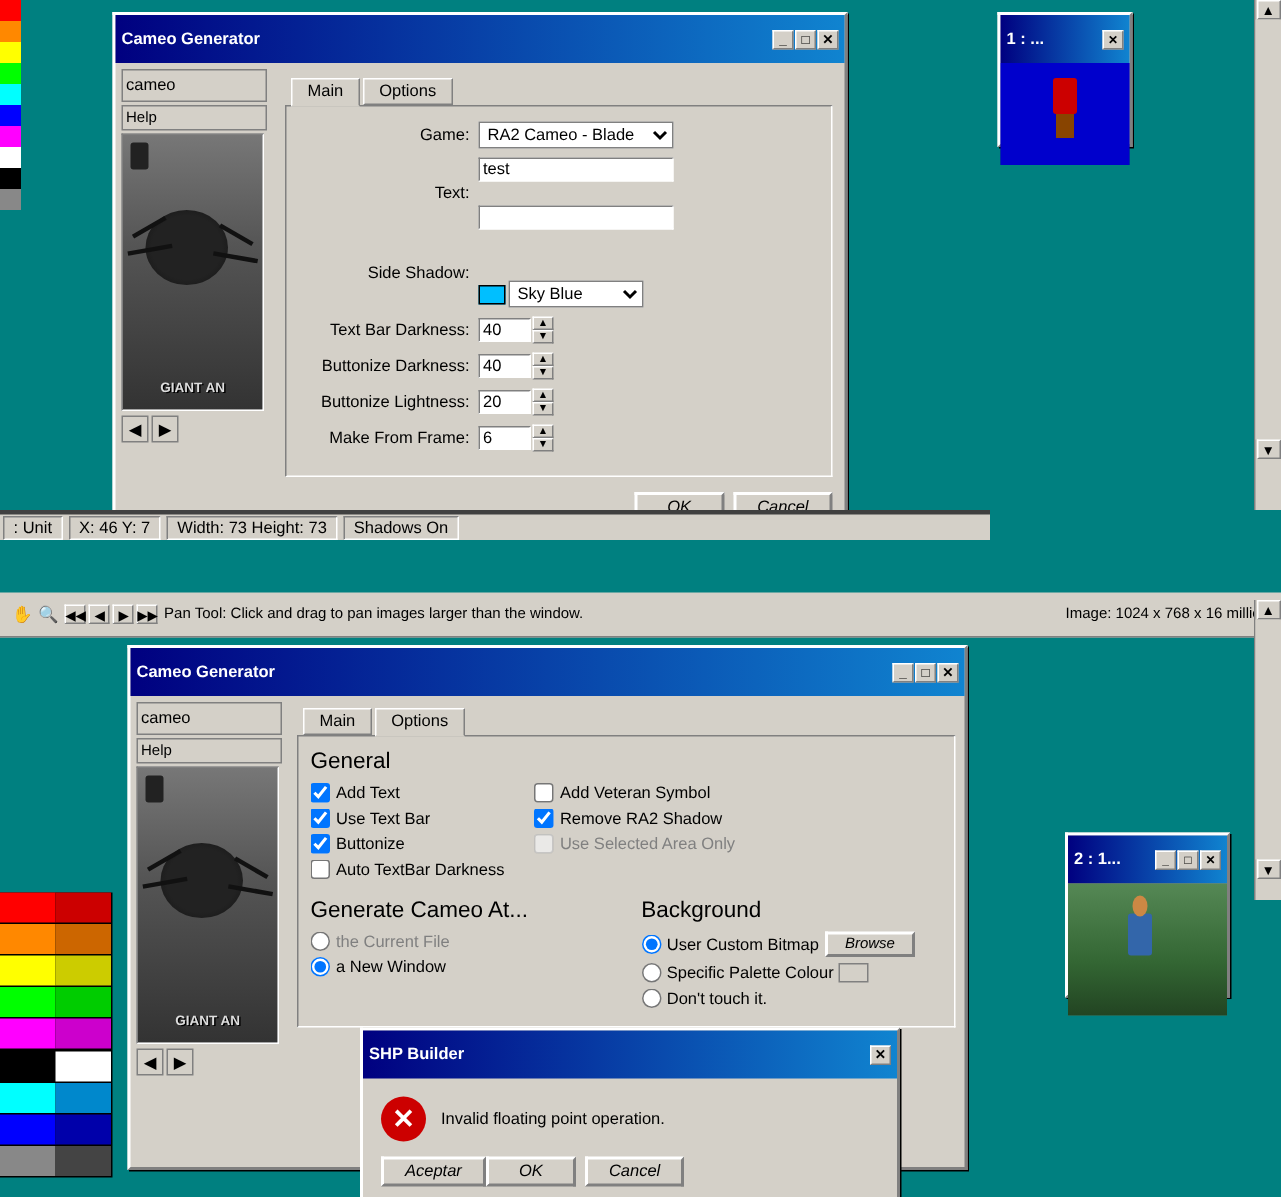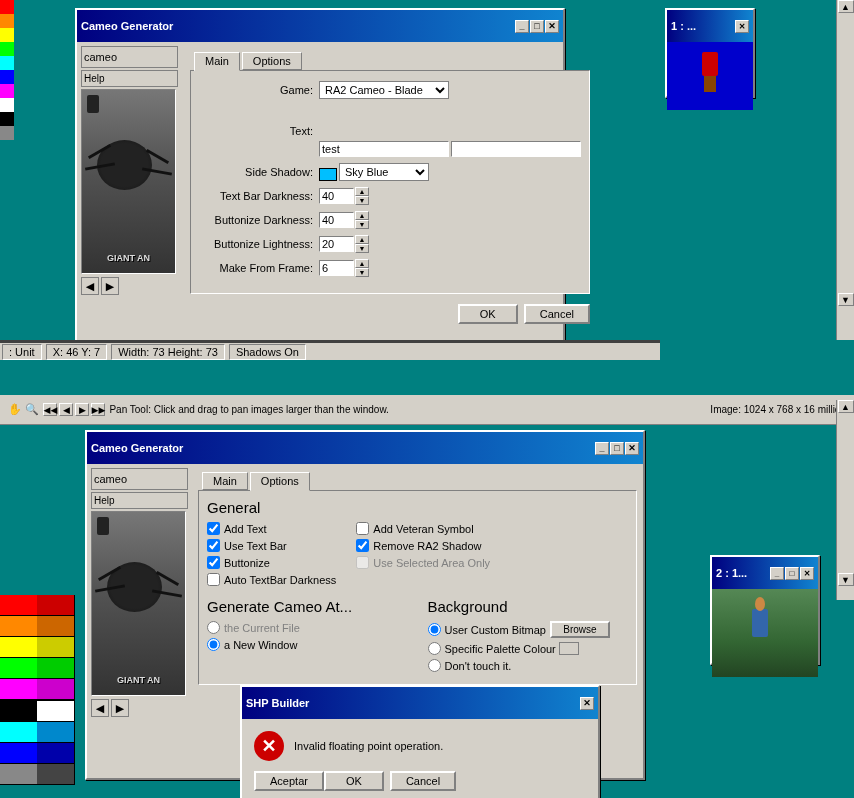--- a/index.html
+++ b/index.html
@@ -114,20 +114,21 @@
       line-height: 1;
     }
     .classic-btn {
       background: #d4d0c8;
       border: 2px solid;
       border-color: #ffffff #808080 #808080 #ffffff;
       padding: 2px 14px;
       font-size: 11px;
       cursor: pointer;
       min-width: 60px;
+      font-style: italic;
     }
     .inset-box {
       border: 1px solid;
       border-color: #808080 #ffffff #ffffff #808080;
       background: #c0c0c0;
     }
     .color-swatch {
       width: 18px; height: 13px;
       background: #00bfff;
       display: inline-block;
@@ -251,29 +252,29 @@
 
         <div class="form-row">
           <span class="form-label">Game:</span>
           <select style="width:130px;">
             <option>RA2 Cameo - Blade</option>
           </select>
         </div>
 
         <div class="form-row">
           <span class="form-label">Text:</span>
-          <div style="display:flex;flex-direction:row;gap:2px;margin-top:36px;">
+          <div style="display:flex;flex-direction:column;gap:16px;">
             <input type="text" value="test" style="width: 130px;">
             <input type="text" value="" style="width: 130px;">
           </div>
         </div>
 
         <div class="form-row">
           <span class="form-label">Side Shadow:</span>
-          <div style="display:flex;align-items:flex-end;">
+          <div style="display:flex;align-items:center;margin-top:28px;">
             <span class="color-swatch"></span>
             <select style="width:90px;">
               <option>Sky Blue</option>
             </select>
           </div>
         </div>
 
         <div class="form-row">
           <span class="form-label">Text Bar Darkness:</span>
           <div class="spin-control">

